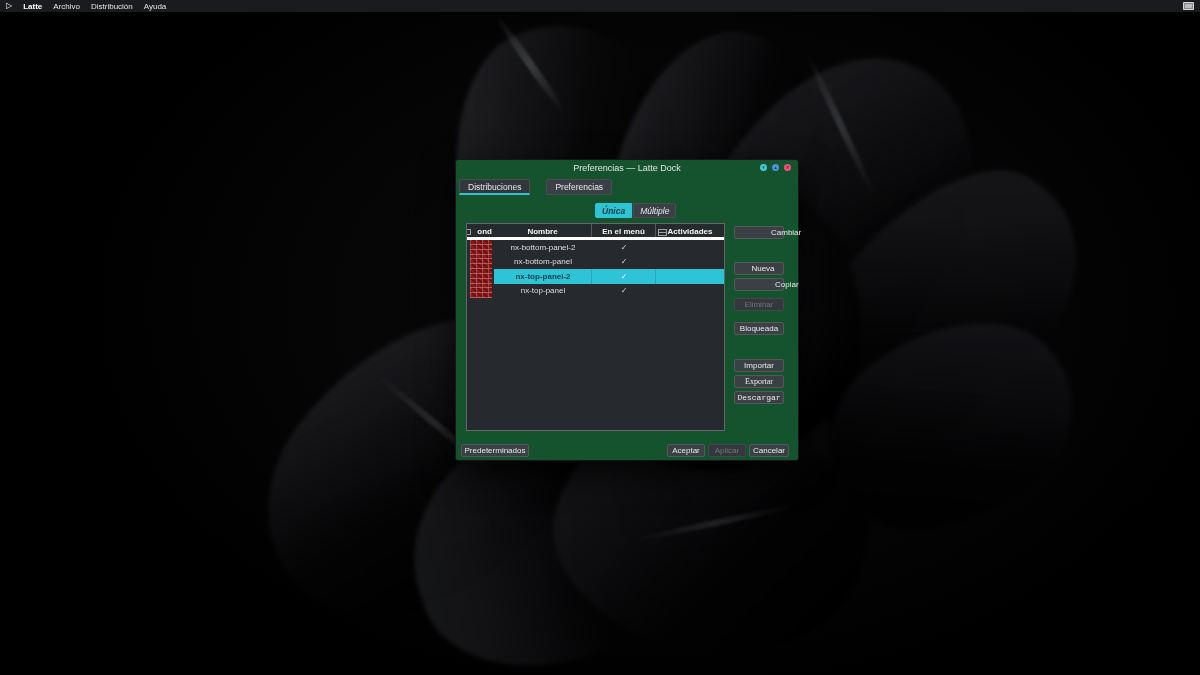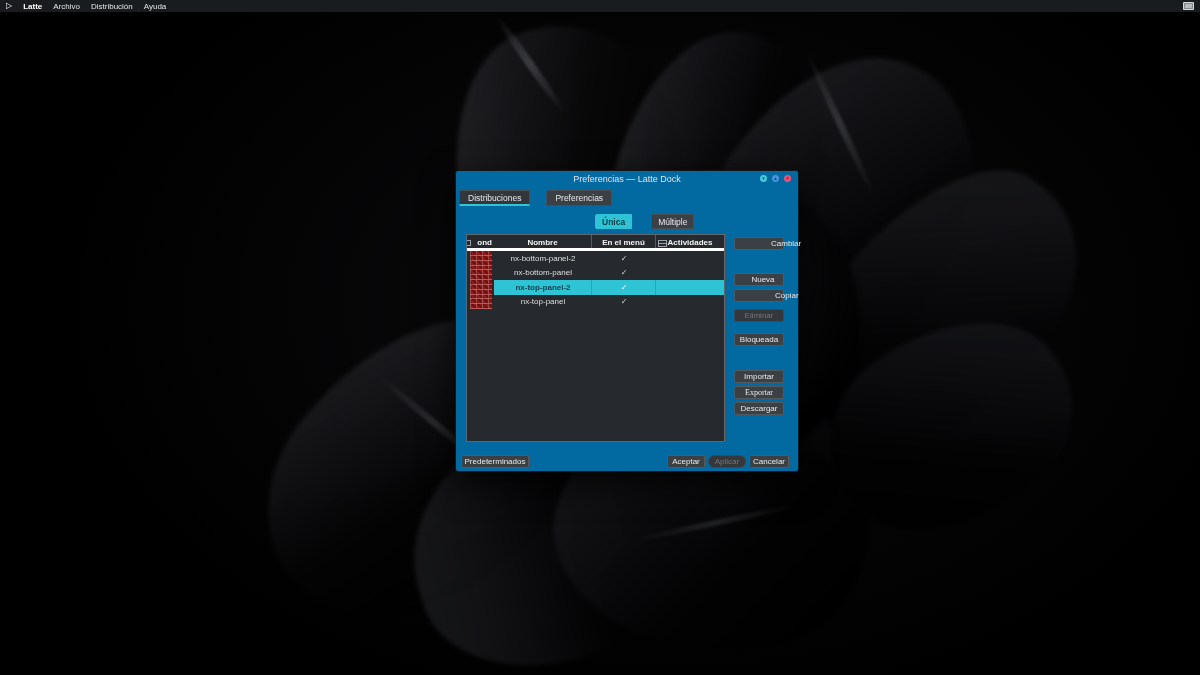--- a/index.html
+++ b/index.html
@@ -18,37 +18,37 @@
     padding:0 6px; gap:11px; color:#e3e4e5; font-size:8px; }
   .menubar .logo { color:#fff; font-size:8px; line-height:12px; }
   .menubar .appname { font-weight:bold; color:#fff; }
   .menubar .mitem { cursor:default; }
   .menubar .spacer { flex:1; }
   .kbd-icon { width:11px; height:8px; border-radius:1.5px; background:#b9bcbe;
     box-shadow: inset 0 0 0 1px #d6d8d9, inset 2px 2px 0 0 #84888b, inset -2px -2px 0 0 #84888b; }
 
   
   .dialog { position:absolute; left:455px; top:159px; width:344px; height:302px; z-index:10;
-    background:#0369a1; border:1px solid #141618; border-radius:3px;
-    box-shadow:0 12px 34px rgba(0,0,0,.75); color:#e8e9ea;margin-top:11px; }
+    background:#14532d; border:1px solid #141618; border-radius:3px;
+    box-shadow:0 12px 34px rgba(0,0,0,.75); color:#e8e9ea; }
   .titlebar { position:absolute; left:0; top:0; width:100%; height:16px; }
   .title { position:absolute; left:0; right:0; top:3px; text-align:center; font-size:9px; color:#e2e3e4; }
   .winbtns { position:absolute; right:7px; top:4px; display:flex; gap:5px; }
   .winbtn { width:7px; height:7px; border-radius:50%; font-size:5px; line-height:7px;
     text-align:center; color:rgba(0,0,0,.6); cursor:pointer; }
   .winbtn.min { background:#45c9da; }
   .winbtn.max { background:#4b92de; }
   .winbtn.close { background:#f0537a; }
 
   .tabbar { position:absolute; left:3px; top:19px; display:flex; gap:16px; }
   .tab { height:16px; padding:0 8px; font-size:8.5px; line-height:15px; color:#e8e9ea;
     background:#3b4046; border:1px solid #4a4e53; border-radius:2px 2px 0 0; cursor:pointer; }
   .tab.active { background:#33373c; border-bottom:2px solid #33c3d5; }
 
-  .modebar { position:absolute; left:139px; top:43px; display:flex; gap:19px; }
+  .modebar { position:absolute; left:139px; top:43px; display:flex; gap:1px;font-style:italic; }
   .mode { height:15px; padding:0 6px; font-size:8.5px; line-height:14px; cursor:pointer; }
   .mode.active { background:#2ec4d6; color:#103c44; font-weight:bold; border:1px solid #2ec4d6; border-radius:2px 0 0 2px; }
   .mode.inactive { background:#3b4046; color:#e8e9ea; border:1px solid #4a4e53; border-radius:0 2px 2px 0; }
 
   
   .layout-table { position:absolute; left:10px; top:63px; width:259px; height:208px;
     background:#26292d; border:1px solid #63676b; }
   .thead { display:flex; height:16px; font-size:8px; font-weight:bold; color:#f2f2f2;
     align-items:center; border-bottom:3px solid #ffffff; }
   .th { text-align:center; overflow:hidden; white-space:nowrap; position:relative; height:100%; line-height:15px; }
@@ -77,24 +77,24 @@
   .trow.selected .td-check { color:#f4fbfc; box-shadow:inset -1px 0 0 rgba(0,0,0,.15); }
 
   
   .btn { position:absolute; height:13px; font-size:8px; line-height:11px; text-align:center;
     color:#e8e9ea; background:#3b4045; border:1px solid #55595e; border-radius:2px; cursor:pointer;
     padding:0; font-family:"Liberation Sans", sans-serif; }
   .btn:disabled, .btn.disabled { color:#72767b; border-color:#44484c; background:#34383c; cursor:default; }
   .side { left:278px; width:50px; }
   .b-cambiar { top:66px;padding-left:36px; }  .b-nueva { top:102px;padding-left:8px; } .b-copiar { top:118px;padding-left:40px; }
   .b-eliminar { top:137.5px; } .b-bloqueada { top:161.5px; }
-  .b-importar { top:199px; } .b-exportar { top:215px;font-family:Liberation Serif, serif; } .b-descargar { top:231px; }
+  .b-importar { top:199px; } .b-exportar { top:215px;font-family:Liberation Serif, serif; } .b-descargar { top:231px;font-family:Liberation Mono, monospace; }
   .b-prede { left:5px; top:284px; width:68px; }
   .b-aceptar { left:211px; top:284px; width:38px; }
-  .b-aplicar { left:252px; top:284px; width:38px;border-radius:6px; }
+  .b-aplicar { left:252px; top:284px; width:38px; }
   .b-cancelar { left:293px; top:284px; width:40px; }
 
   
   .dock { position:absolute; left:0; bottom:0; width:1200px; height:26px; z-index:6; }
 </style>
 </head>
 <body>
 
 <div class="wallpaper">
   <div class="petal" style="left:455px;top:25px;width:230px;height:310px;transform:rotate(-16deg);border-radius:50% 50% 46% 54%/62% 38% 60% 40%;background:linear-gradient(115deg, rgba(150,155,160,.20) 0%, rgba(45,45,50,.6) 16%, rgba(8,8,9,.96) 52%, #000 85%);"></div>

